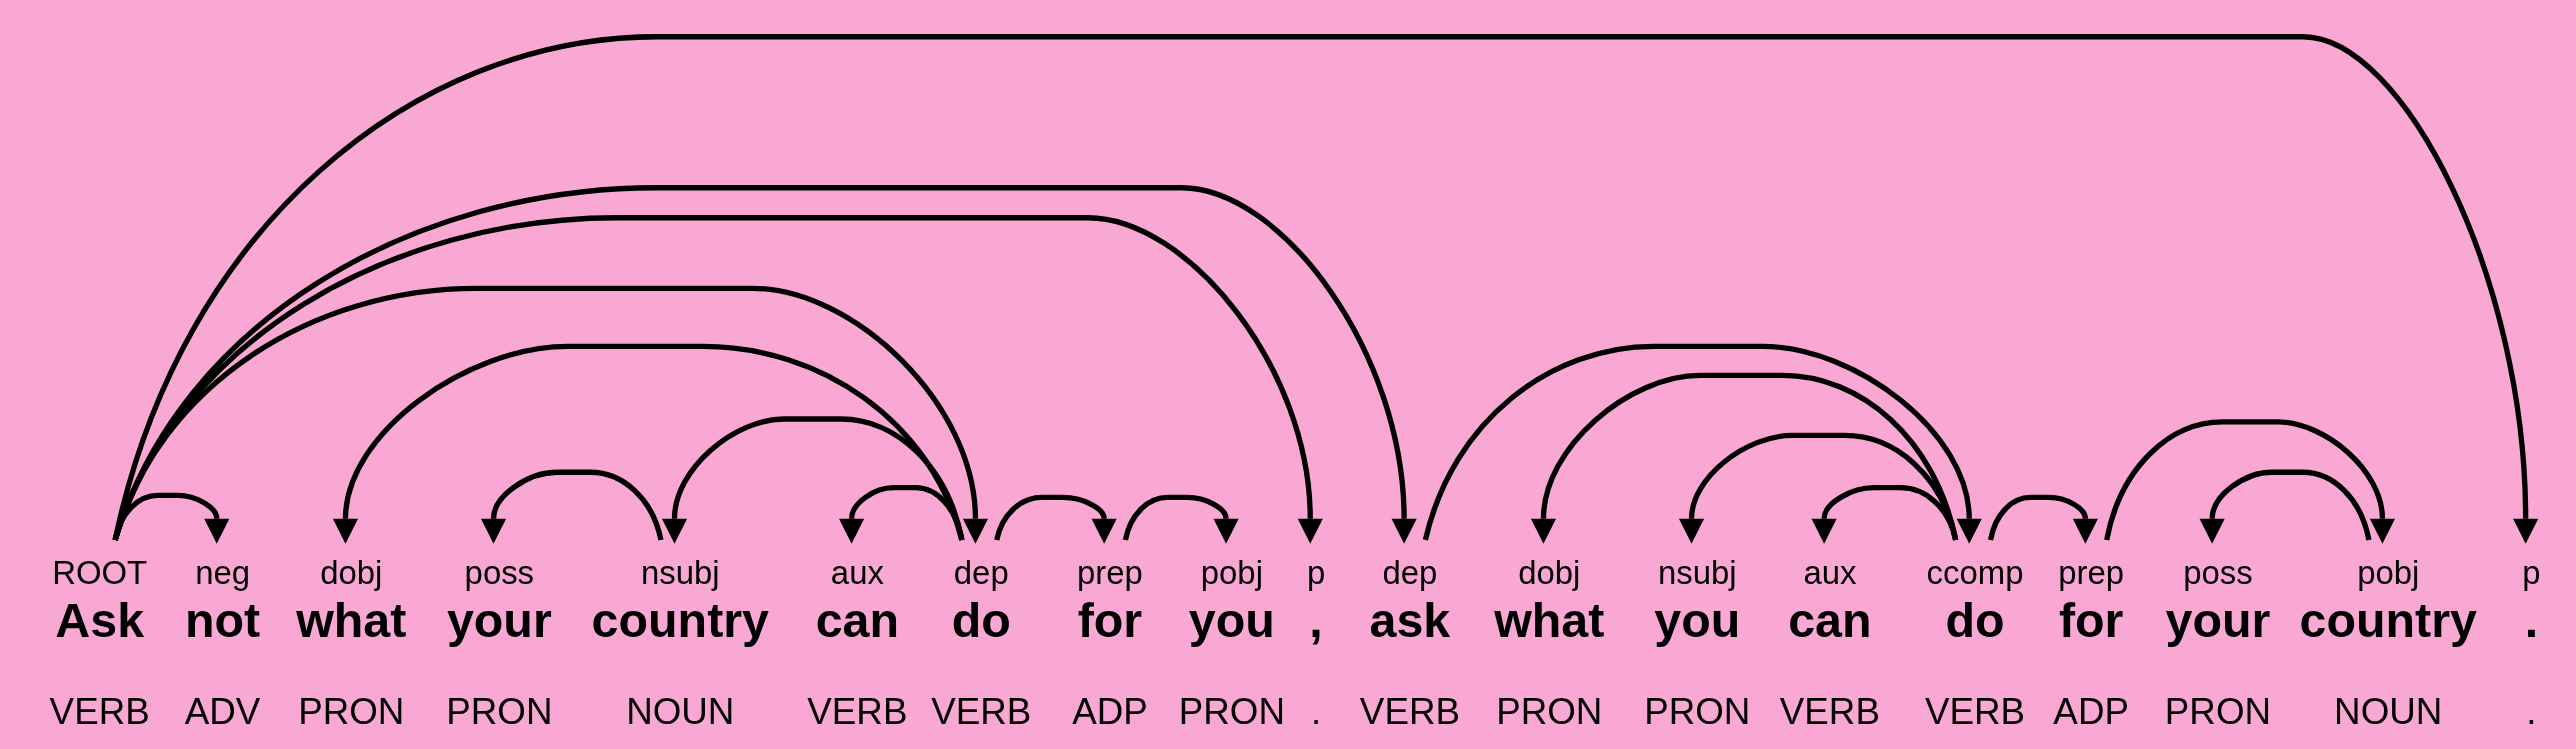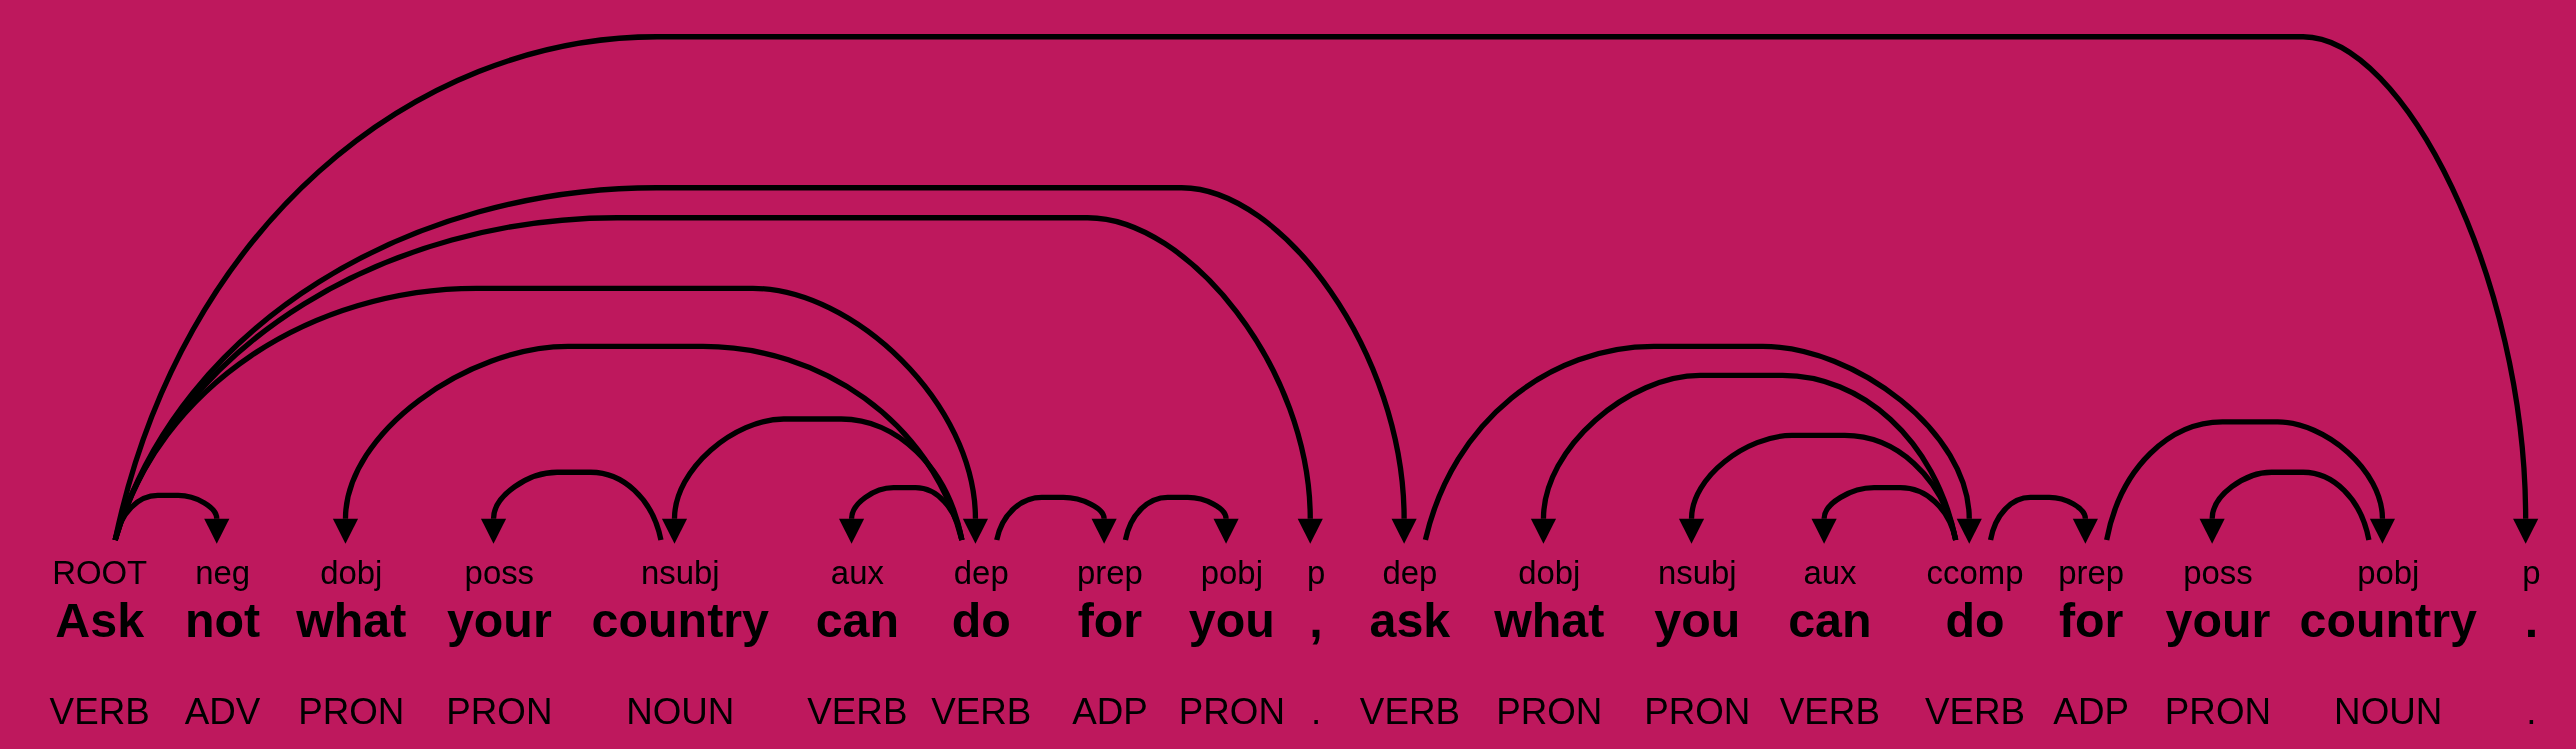--- a/index.html
+++ b/index.html
@@ -2,21 +2,21 @@
 <html><head>
 <meta charset="utf-8">
 <style>
   html, body {
     margin: 0;
     padding: 0;
     background: #ffffff;
   }
   .parse-wrap {
     width: 100%;
-    background: #be185d;
+    background: #f9a8d4;
   }
   svg {
     display: block;
     width: 100%;
     height: auto;
   }
   .dep-label {
     font-family: "Liberation Sans", "DejaVu Sans", sans-serif;
     font-size: 34px;
     fill: #000000;

